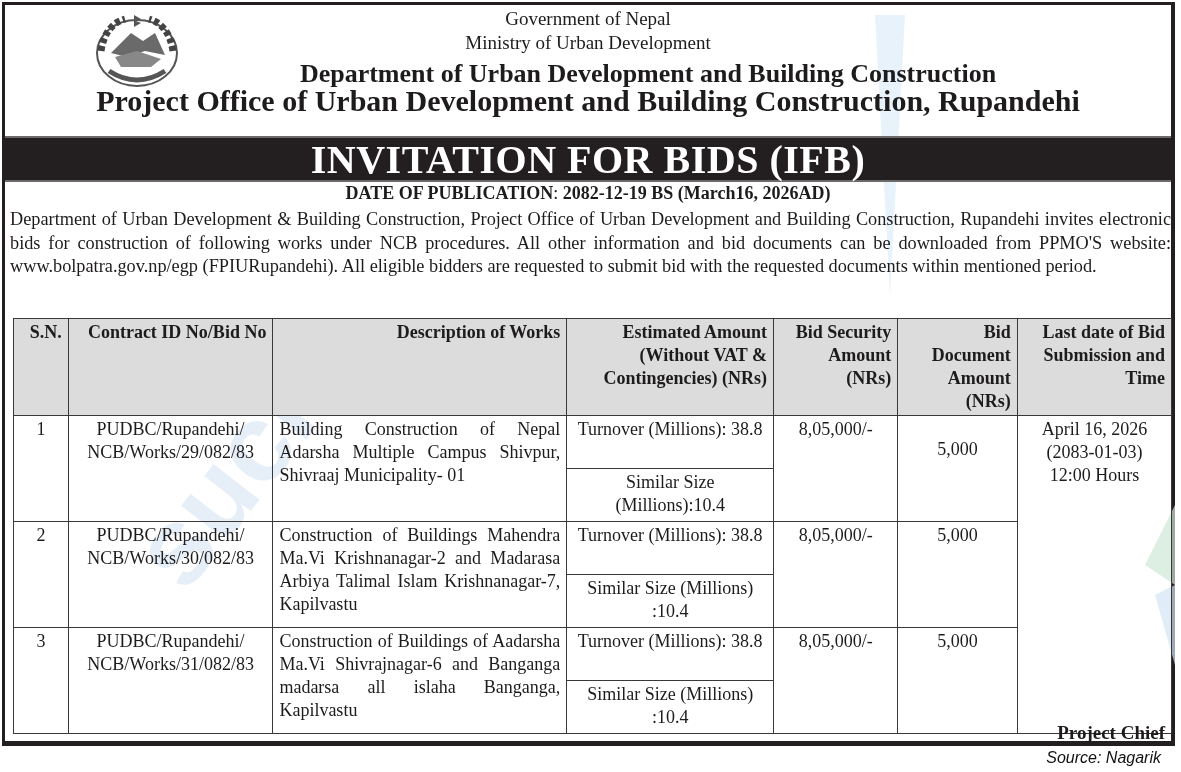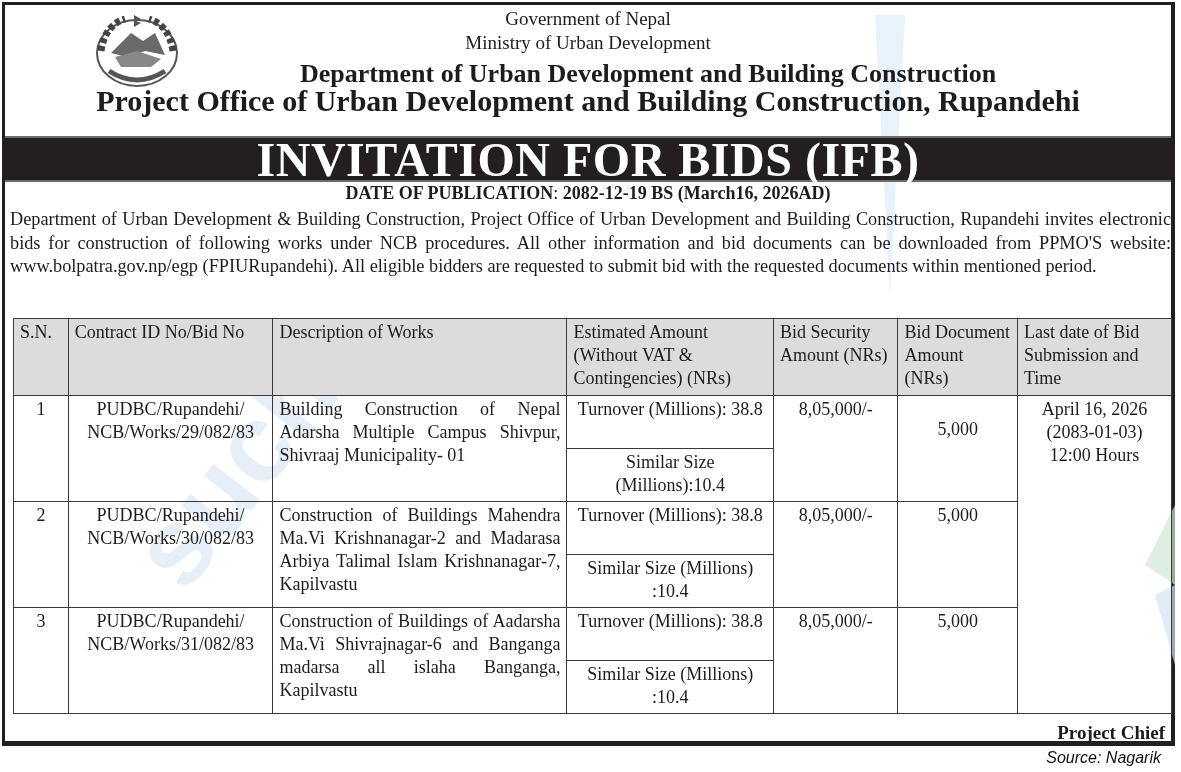--- a/index.html
+++ b/index.html
@@ -7,26 +7,26 @@
   .frame{position:absolute;left:2px;top:2px;width:1173px;height:744px;border:3px solid #231f20;border-right-width:4px;border-bottom-width:5px;box-sizing:border-box;background:#fff;}
   .watermark{position:absolute;pointer-events:none;}
   .header{position:absolute;left:0;top:0;width:100%;height:131px;}
   .emblem{position:absolute;left:86px;top:6px;width:92px;height:78px;}
   .gov{position:absolute;left:0;width:100%;text-align:center;}
   .gov1{top:3px;font-size:19px;line-height:22px;}
   .gov2{top:27px;font-size:19px;line-height:22px;}
   .gov3{top:53px;font-size:26px;line-height:32px;font-weight:bold;left:60px;}
   .gov4{top:78px;font-size:30px;line-height:36px;font-weight:bold;}
   .banner{position:absolute;left:0;top:131px;width:100%;height:46px;background:#231f20;border-top:2px solid #6d6a6b;border-bottom:2px solid #6d6a6b;box-sizing:border-box;text-align:center;}
-  .banner span{color:#fff;font-weight:bold;font-size:48px;line-height:44px;letter-spacing:0.5px;}
+  .banner span{color:#fff;font-weight:bold;font-size:40px;line-height:44px;letter-spacing:0.5px;}
   .pubdate{position:absolute;left:0;top:177px;width:100%;text-align:center;font-size:18px;line-height:22px;font-weight:bold;}
   .intro{position:absolute;left:5px;top:203px;width:1161px;font-size:18.3px;line-height:23.5px;text-align:justify;text-align-last:left;}
   table.bids{position:absolute;left:8px;top:313px;width:1159px;border-collapse:collapse;font-size:18px;line-height:23px;}
   table.bids th,table.bids td{border:1.5px solid #3b3839;padding:2px 6px;vertical-align:top;}
-  table.bids th{background:#dcdcdc;font-weight:normal;text-align:left;}
+  table.bids th{background:#dcdcdc;font-weight:bold;text-align:right;}
   table.bids td{text-align:center;}
   td.desc{text-align:justify!important;text-align-last:left;}
   .signoff{position:absolute;right:6px;top:717px;font-size:19px;font-weight:bold;}
   .source{position:absolute;right:20px;top:749px;font-family:"Liberation Sans","DejaVu Sans",sans-serif;font-style:italic;font-size:16px;color:#111;}
 </style>
 </head>
 <body>
 
 <div class="frame">
 

